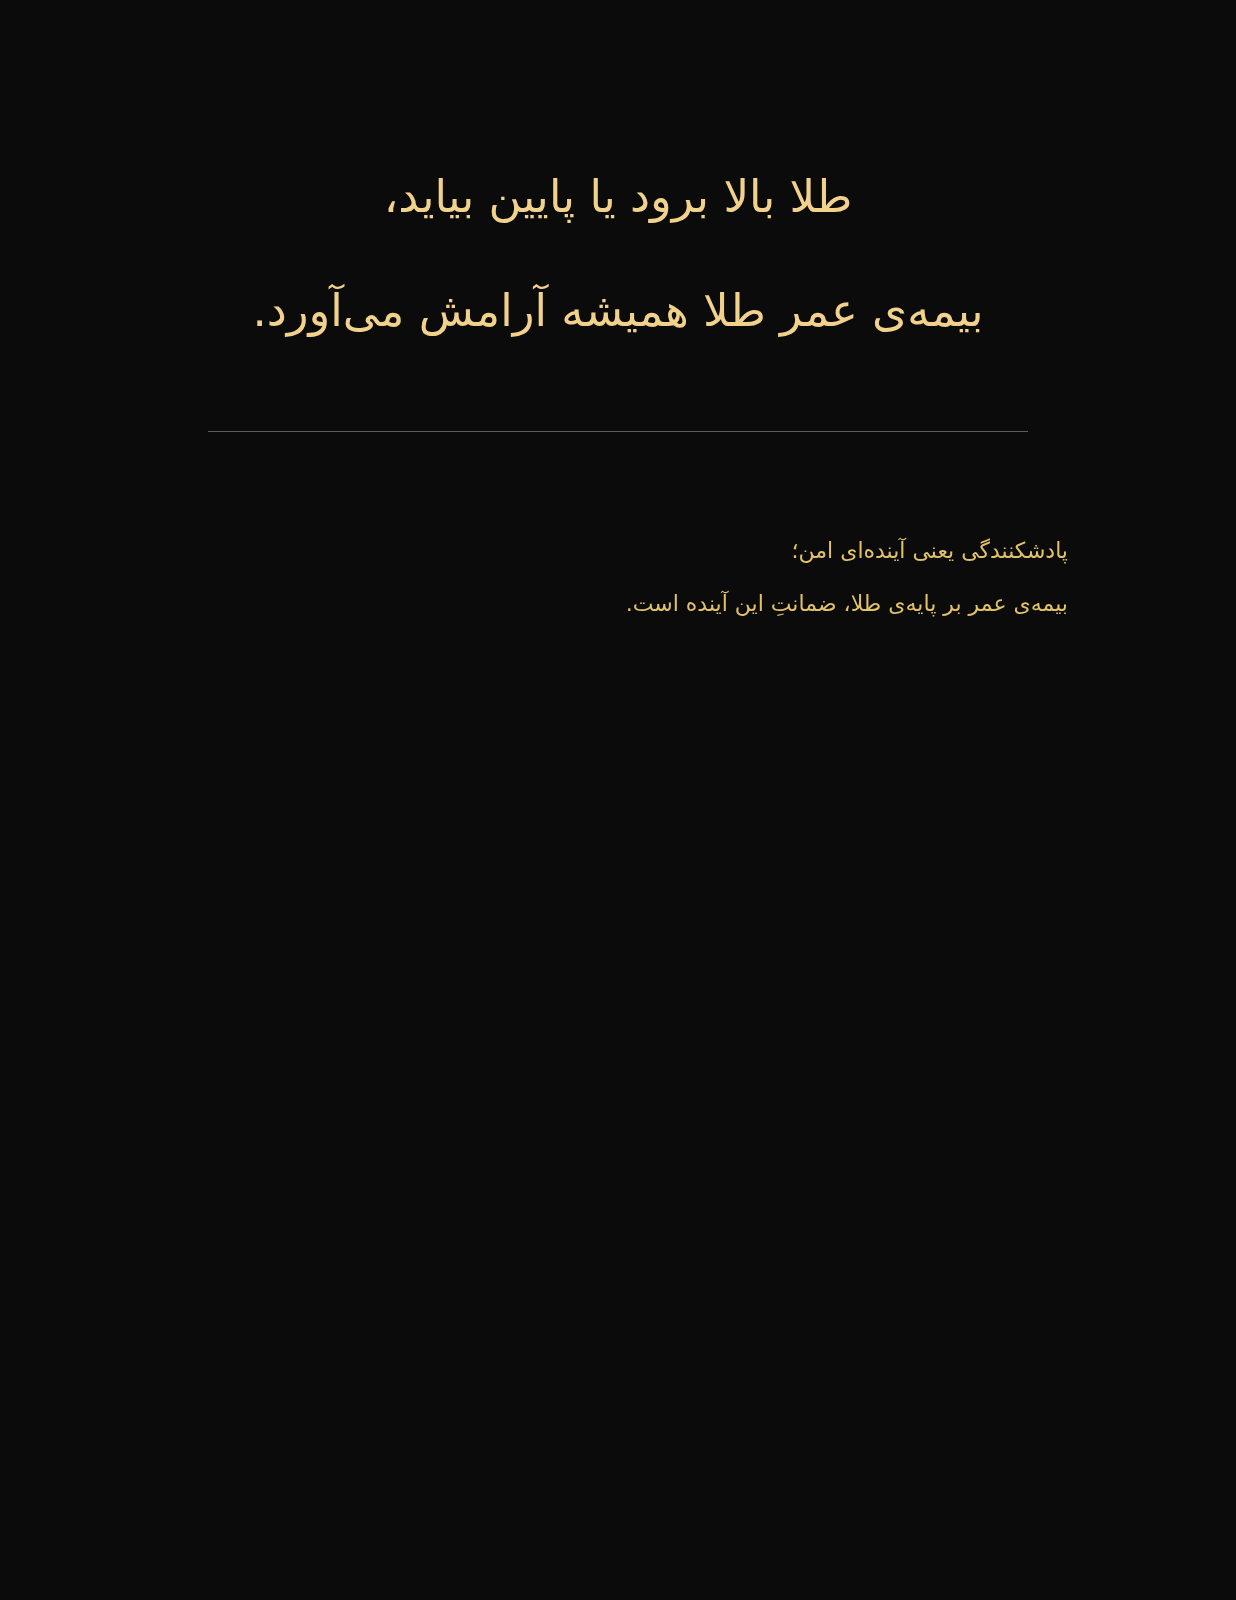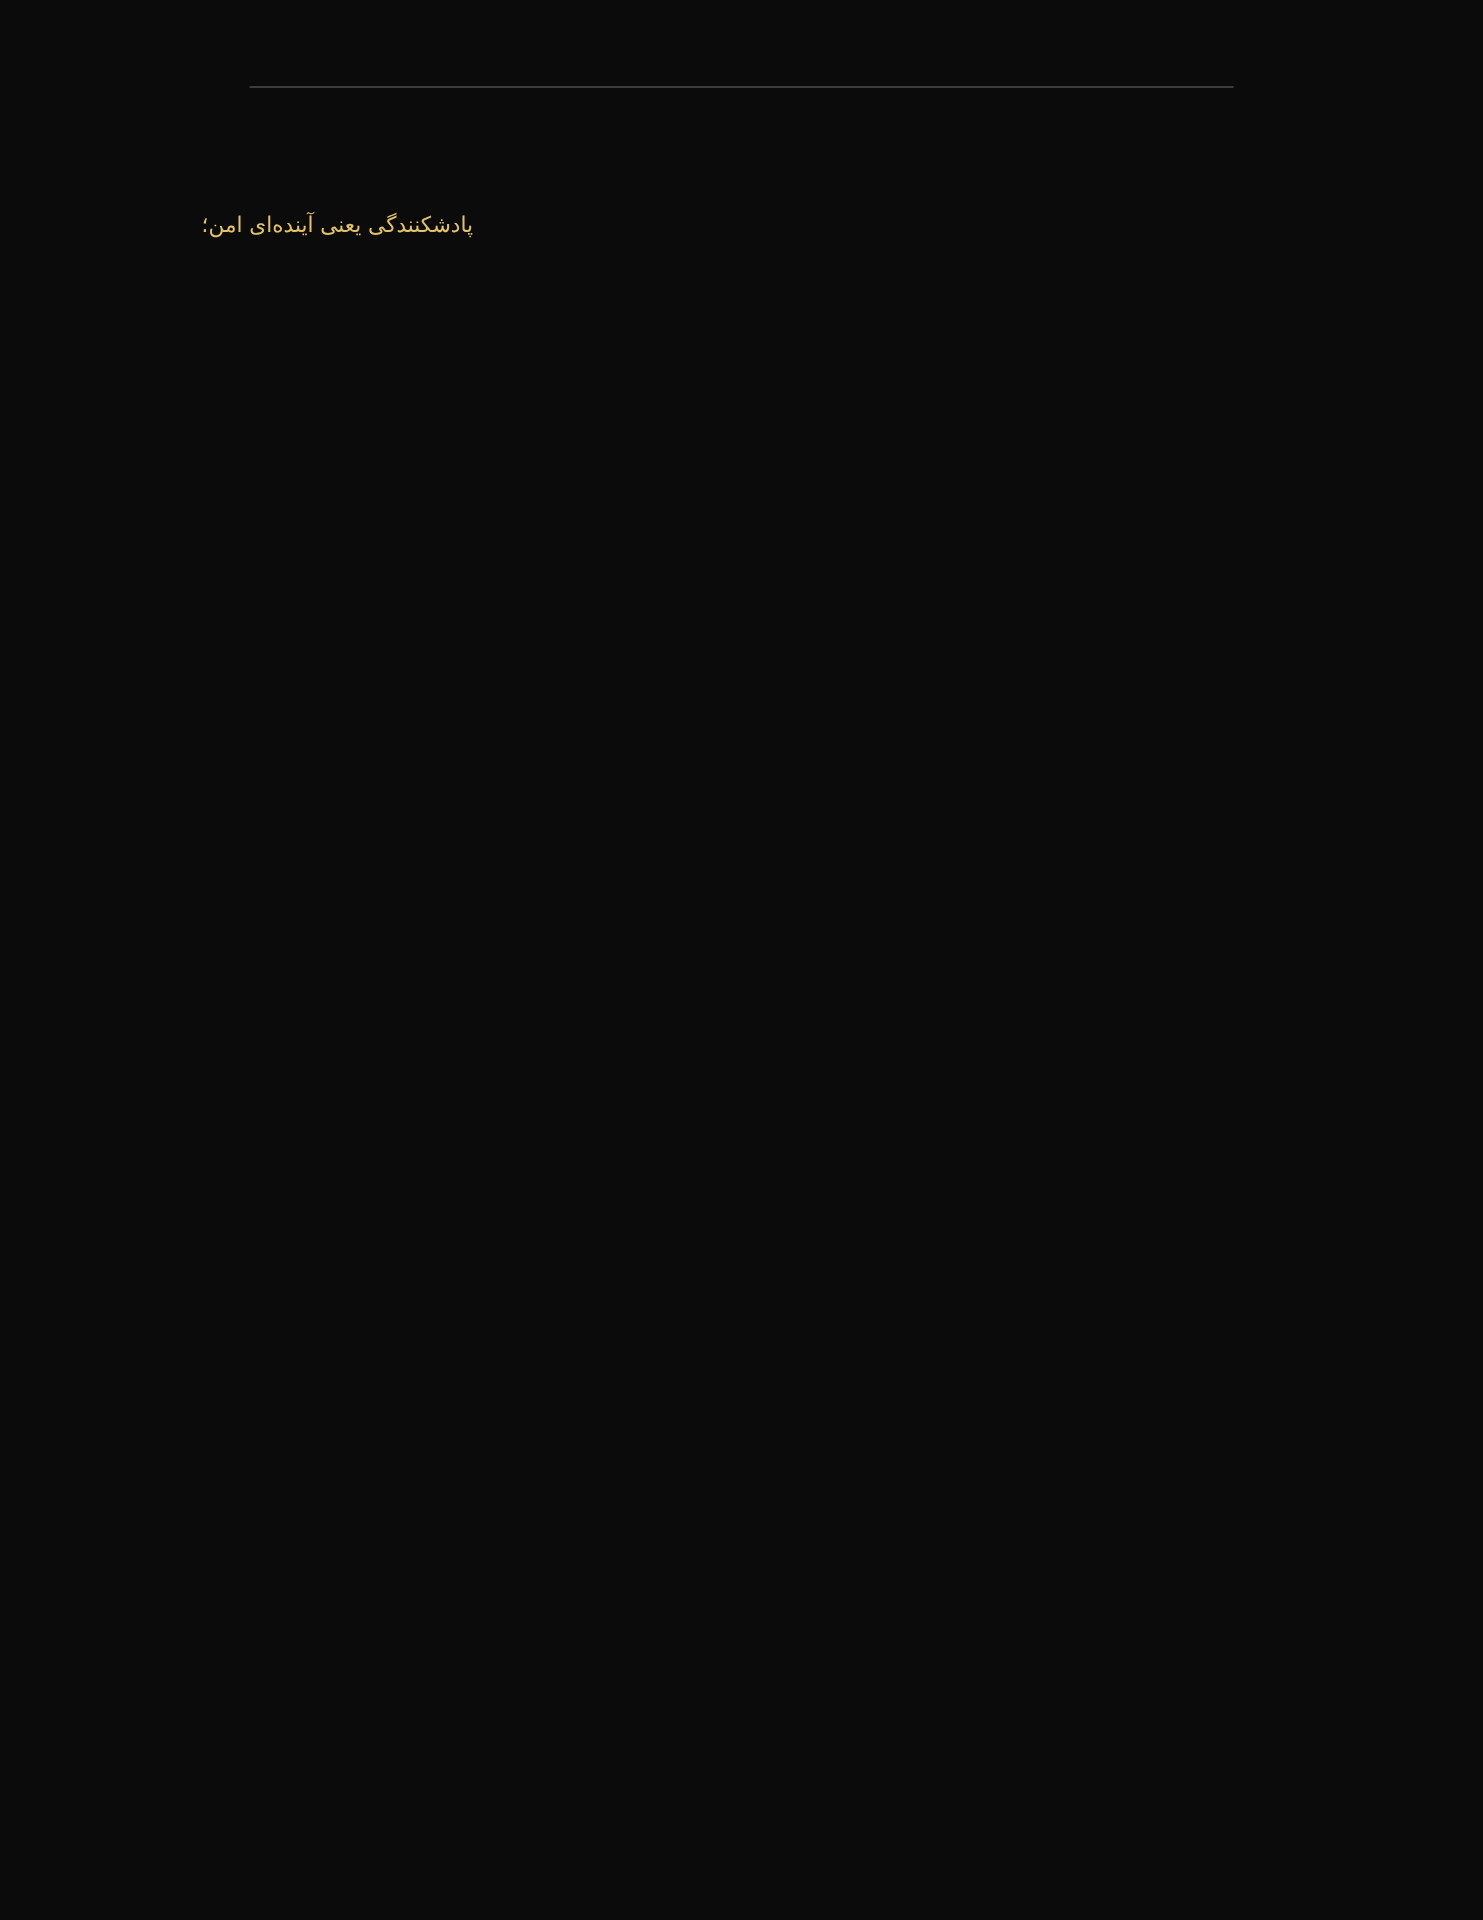--- a/index.html
+++ b/index.html
@@ -65,37 +65,42 @@
     padding: 12px 0;
   }
   .mid-line.m2 { padding-top: 30px; }
 
   .block-foot {
     margin-top: 92px;
     text-align: center;
   }
   .foot-line {
     color: #e2c167;
-    font-size: 18px;
+    font-size: 22px;
     line-height: 1.9;
     direction: rtl;
-    text-align: left;
+    text-align: right;
     width: 900px;
     margin: 0 auto;
     padding: 6px 0;
   }
 </style>
 </head>
 <body>
 
 <div class="poster">
 
+  <div class="block-hero">
+    <div class="hero-line l1">طلا بالا برود یا پایین بیاید،</div>
+    <div class="hero-line l2">بیمه‌ی عمر طلا همیشه آرامش می‌آورد.</div>
+  </div>
 
   <div class="divider"></div>
 
   <div class="block-mid">
   </div>
 
   <div class="block-foot">
     <div class="foot-line f1">پادشکنندگی یعنی آینده‌ای امن؛</div>
+    <div class="foot-line f2">بیمه‌ی عمر بر پایه‌ی طلا، ضمانتِ این آینده است.</div>
   </div>
 
 </div>
 
 </body></html>

